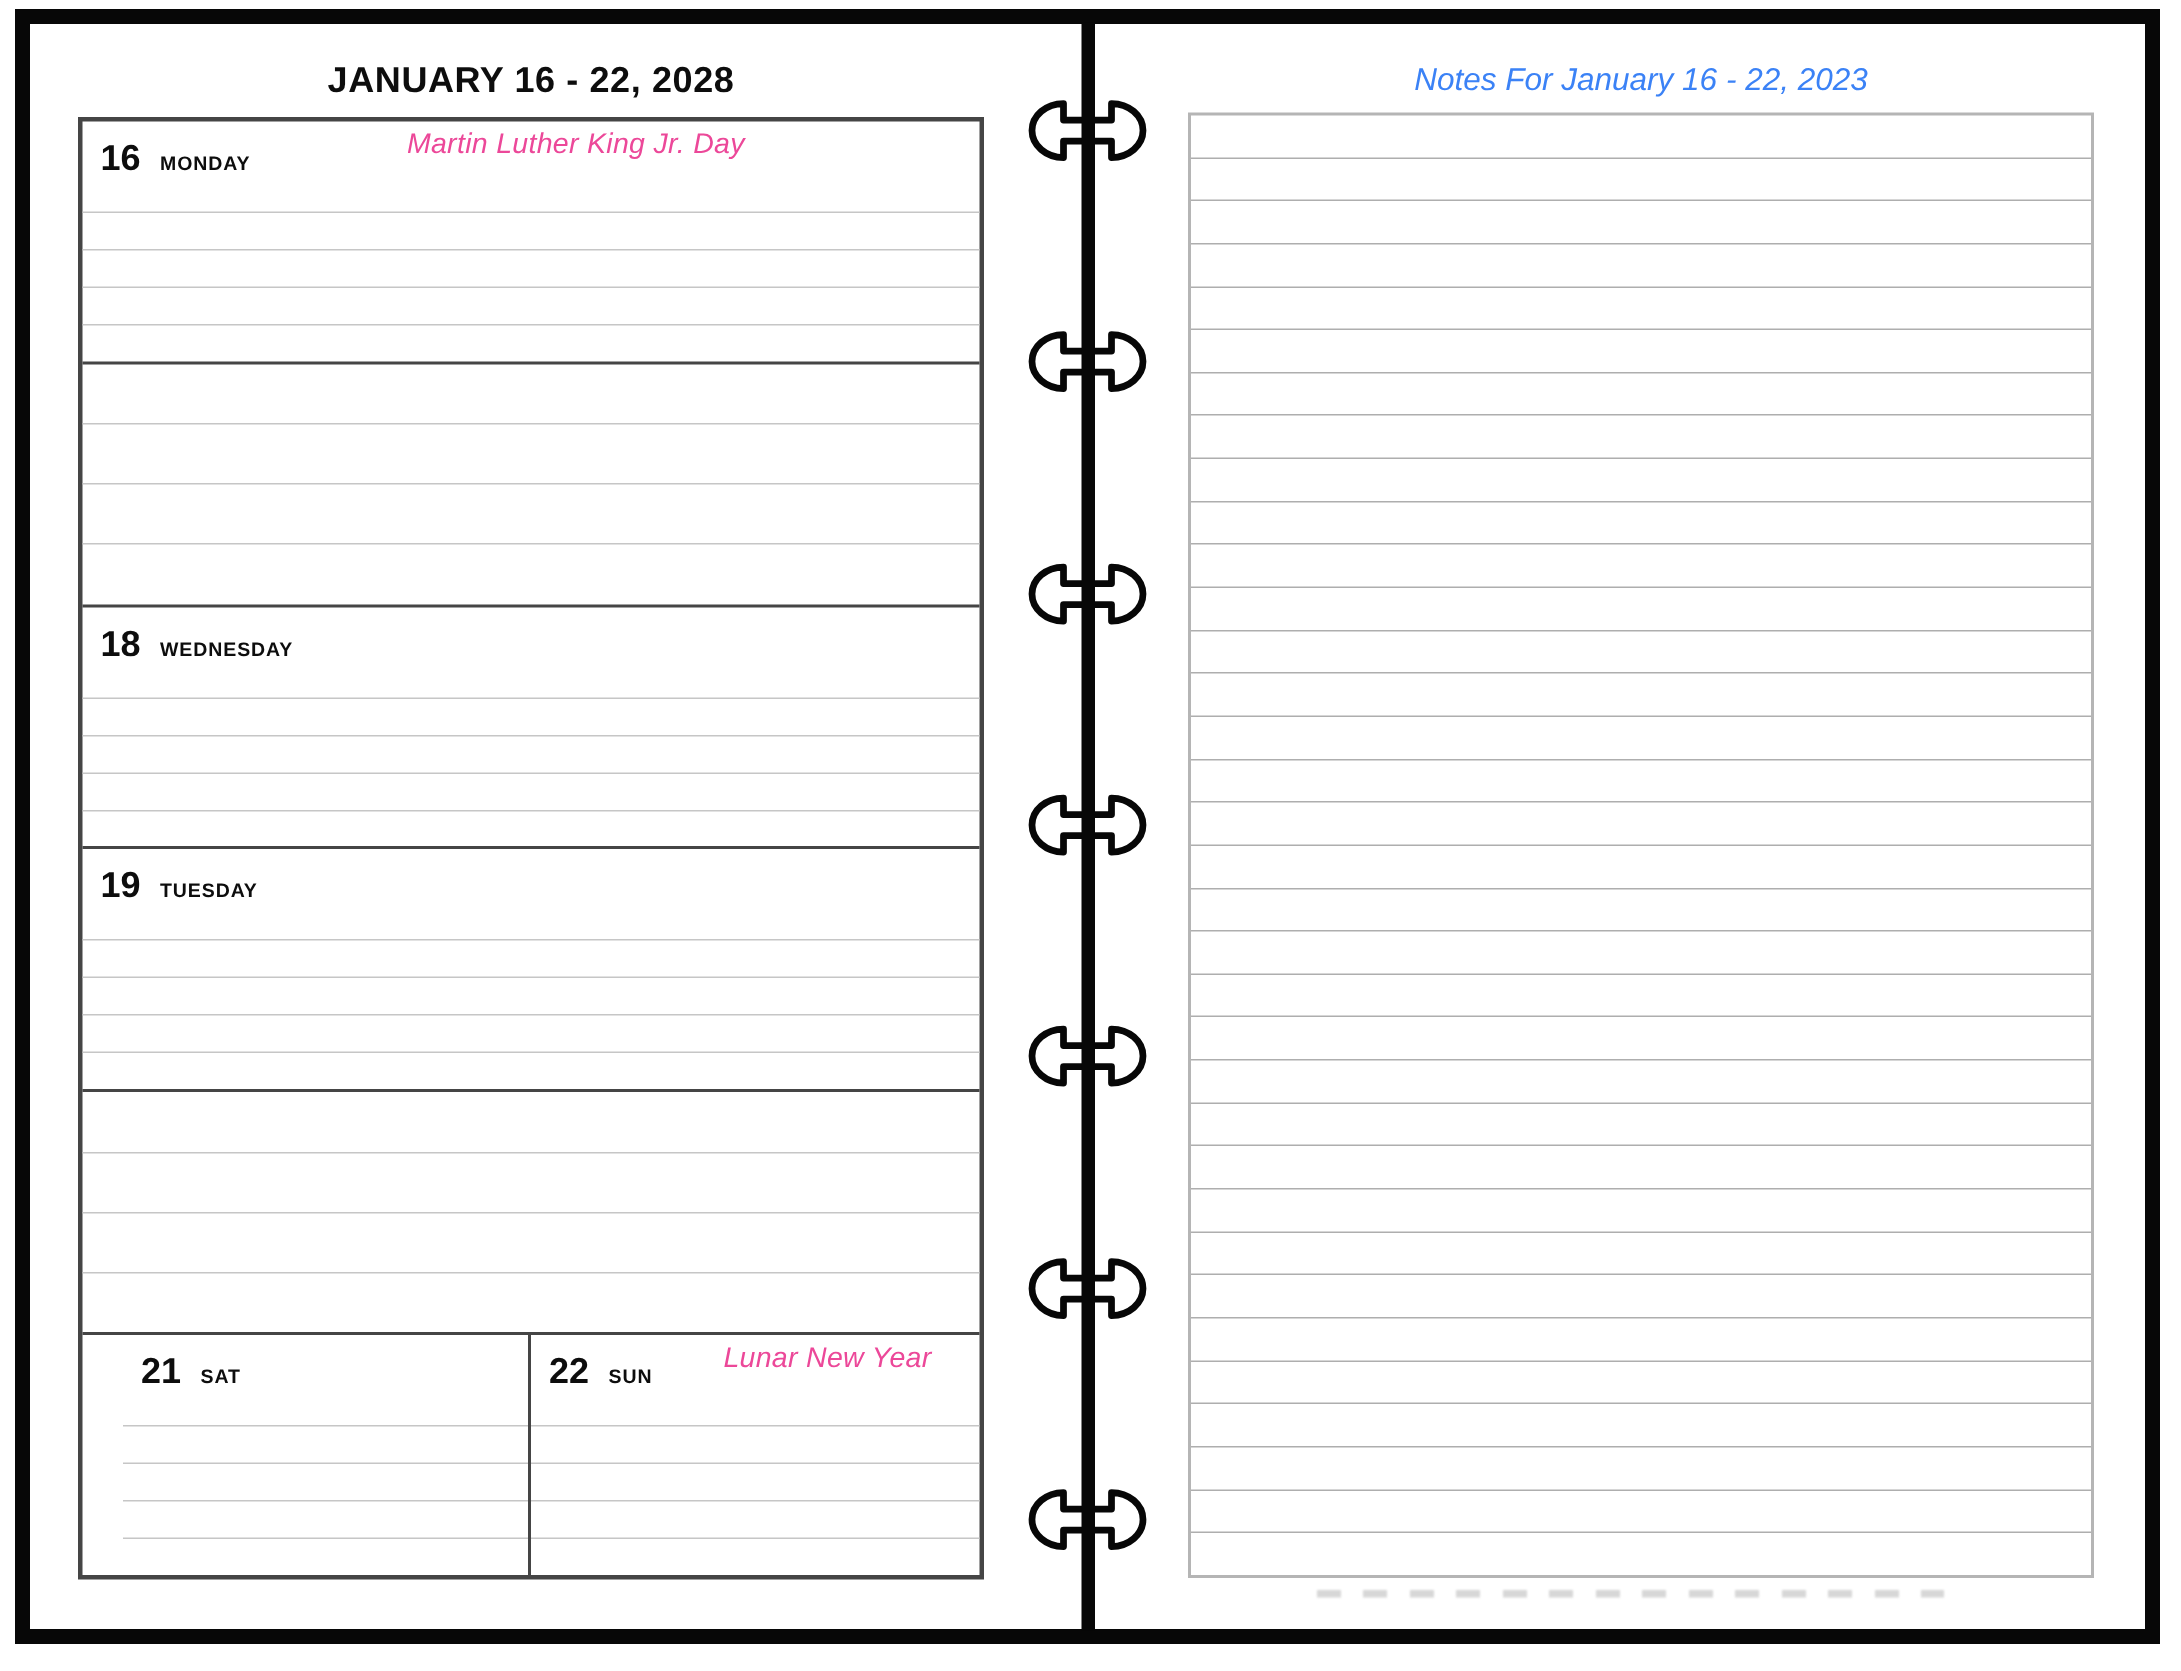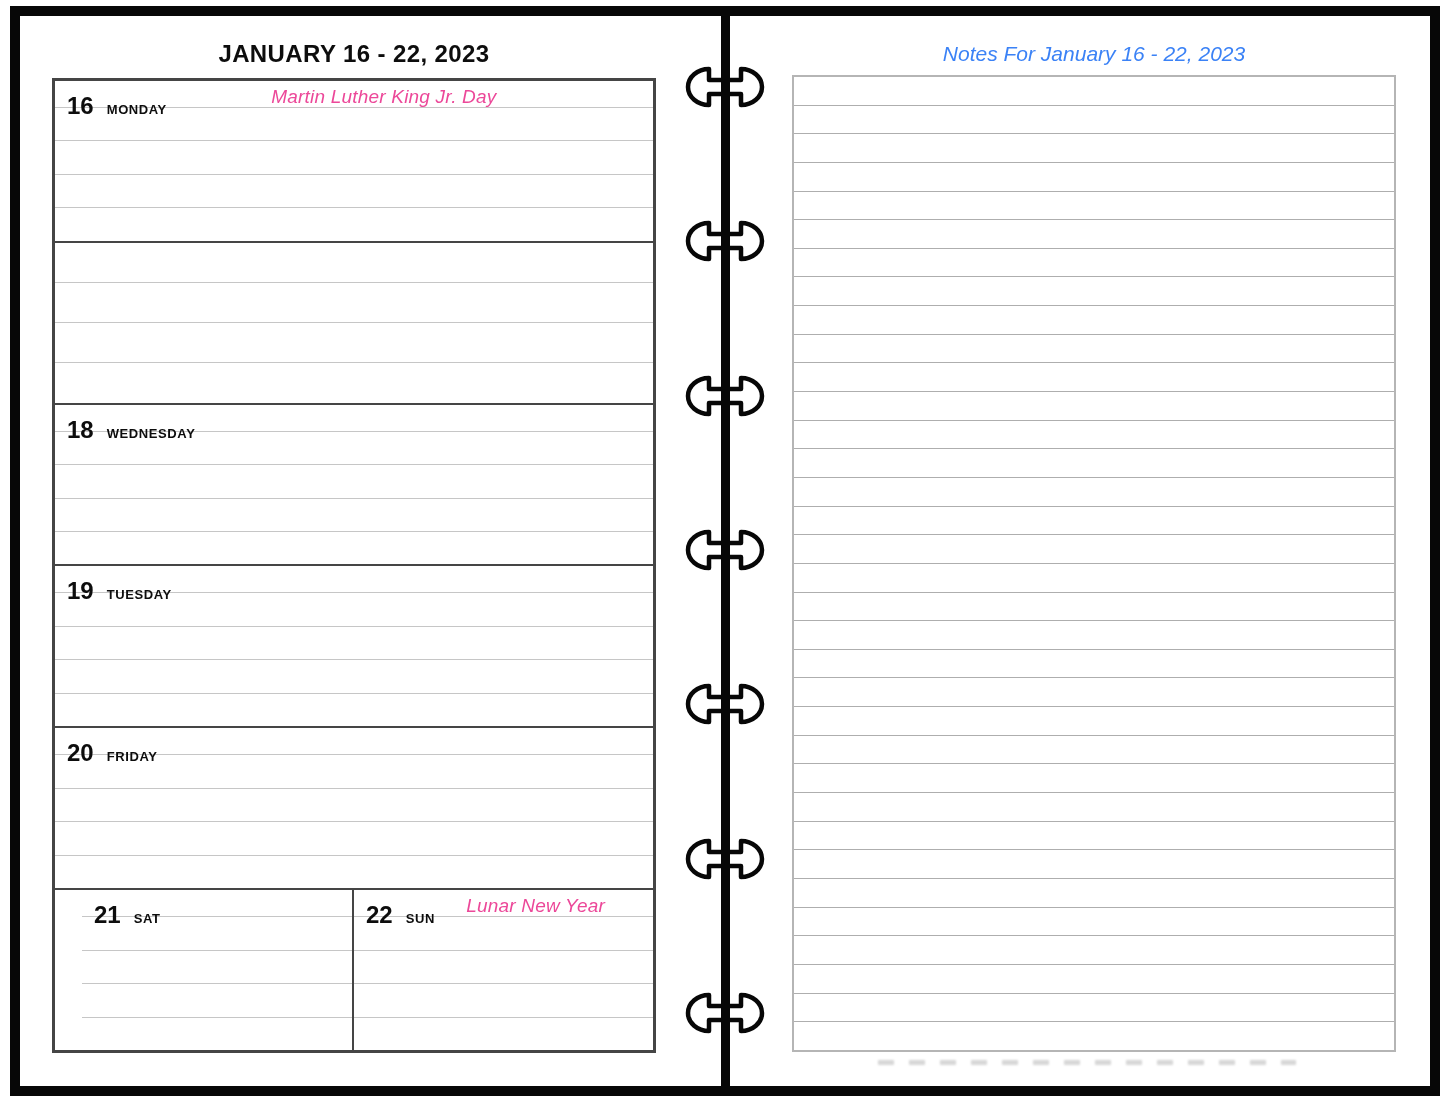--- a/index.html
+++ b/index.html
@@ -18,31 +18,31 @@
   }
   .cal-box{
     position:absolute;left:52px;top:78px;width:604px;height:975px;
     border:3px solid var(--grid-border,#454545);box-sizing:border-box;background:#fff;
   }
   .cal-grid{display:flex;flex-direction:column;height:100%;}
   .sect{flex:1;min-height:0;position:relative;}
   .cal-grid > .sect:not(:last-child){border-bottom:2px solid var(--grid-border,#454545);}
   .day-inner{display:flex;flex-direction:column;height:100%;position:relative;}
   .day-header{
-    height:27px;box-sizing:border-box;border-bottom:1px solid var(--day-rule,#c6c6c6);
+    height:61px;box-sizing:border-box;border-bottom:1px solid var(--day-rule,#c6c6c6);
     display:flex;align-items:baseline;padding:13px 10px 0 12px;position:relative;
   }
   .day-num{font-size:24px;font-weight:700;line-height:1;}
   .day-name{font-size:13px;font-weight:700;letter-spacing:.6px;margin-left:13px;line-height:1;}
   .holiday{
     position:absolute;top:5px;font-style:italic;font-size:19px;font-weight:400;
     color:#ec4899;white-space:nowrap;letter-spacing:.2px;
   }
   .holiday-center{left:55%;transform:translateX(-50%);}
-  .holiday-right{right:48px;}
+  .holiday-right{right:32px;}
   .day-lines{flex:1;display:flex;flex-direction:column;min-height:0;}
   .wline{flex:1;}
   .wline:not(:last-child){border-bottom:1px solid var(--day-rule,#c6c6c6);}
   .weekend-row{display:flex;flex-direction:row;}
   .day-half{width:50%;height:100%;box-sizing:border-box;min-width:0;}
   .day-half:first-child{border-right:2px solid var(--grid-border,#454545);padding-left:27px;}
   
   .notes-title{
     position:absolute;left:792px;top:42px;width:604px;margin:0;
     text-align:center;font-style:italic;font-weight:400;font-size:21px;color:#3b82f6;
@@ -65,21 +65,21 @@
     background:var(--binder,#070707);z-index:6;
   }
   .ring{position:absolute;left:674px;width:102px;height:46px;z-index:5;}
 </style>
 </head>
 <body>
 
 <div class="canvas">
   <div class="frame"></div>
 
-  <h1 class="page-title">JANUARY 16 - 22, 2023</h1>
+  <h1 class="page-title">JANUARY 16 - 22, 2028</h1>
   <div class="cal-box">
     <div class="cal-grid" id="calGrid">
         <div class="sect">
           <div class="day-inner">
             <div class="day-header">
               <span class="day-num">16</span>
               <span class="day-name">MONDAY</span>
               <span class="holiday holiday-center">Martin Luther King Jr. Day</span>
             </div>
             <div class="day-lines">
@@ -123,24 +123,20 @@
             <div class="day-lines">
               <div class="wline"></div>
               <div class="wline"></div>
               <div class="wline"></div>
               <div class="wline"></div>
             </div>
           </div>
         </div>
         <div class="sect">
           <div class="day-inner">
-            <div class="day-header">
-              <span class="day-num">20</span>
-              <span class="day-name">FRIDAY</span>
-            </div>
             <div class="day-lines">
               <div class="wline"></div>
               <div class="wline"></div>
               <div class="wline"></div>
               <div class="wline"></div>
             </div>
           </div>
         </div>
         <div class="sect weekend-row">
           <div class="day-half">

